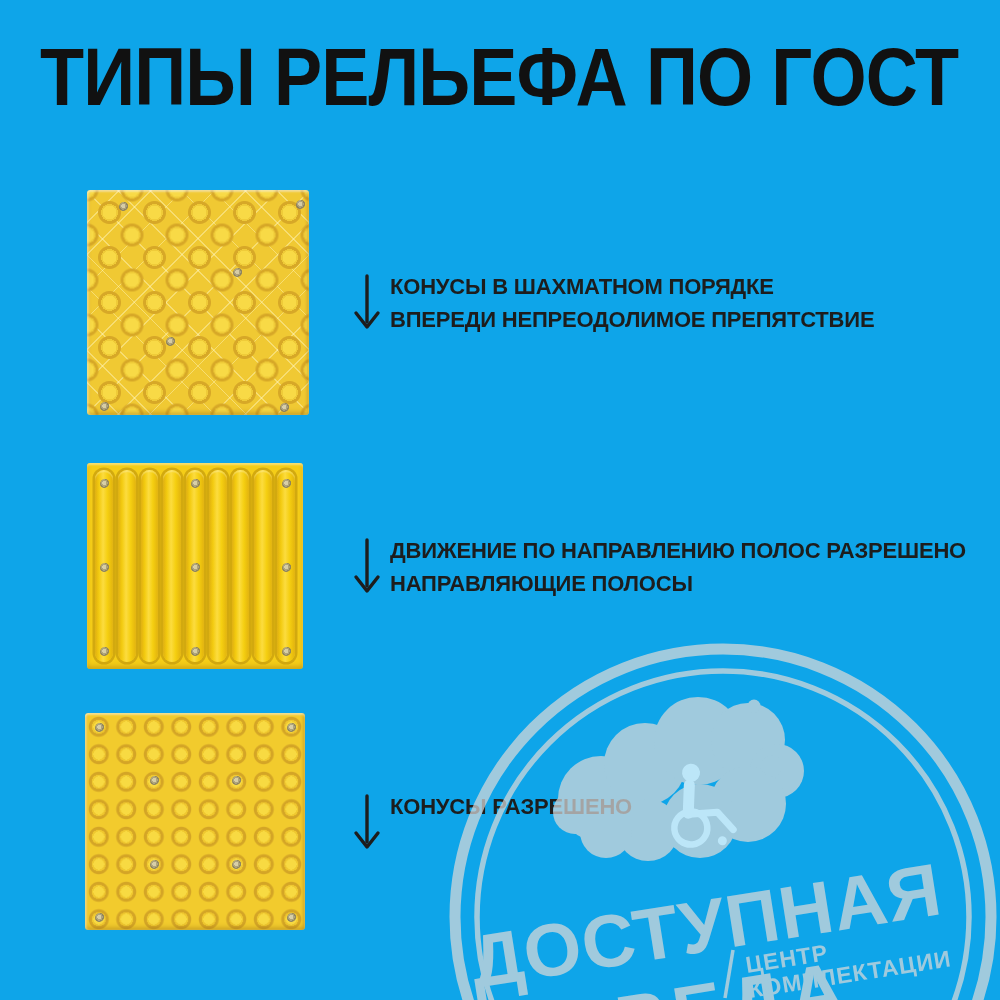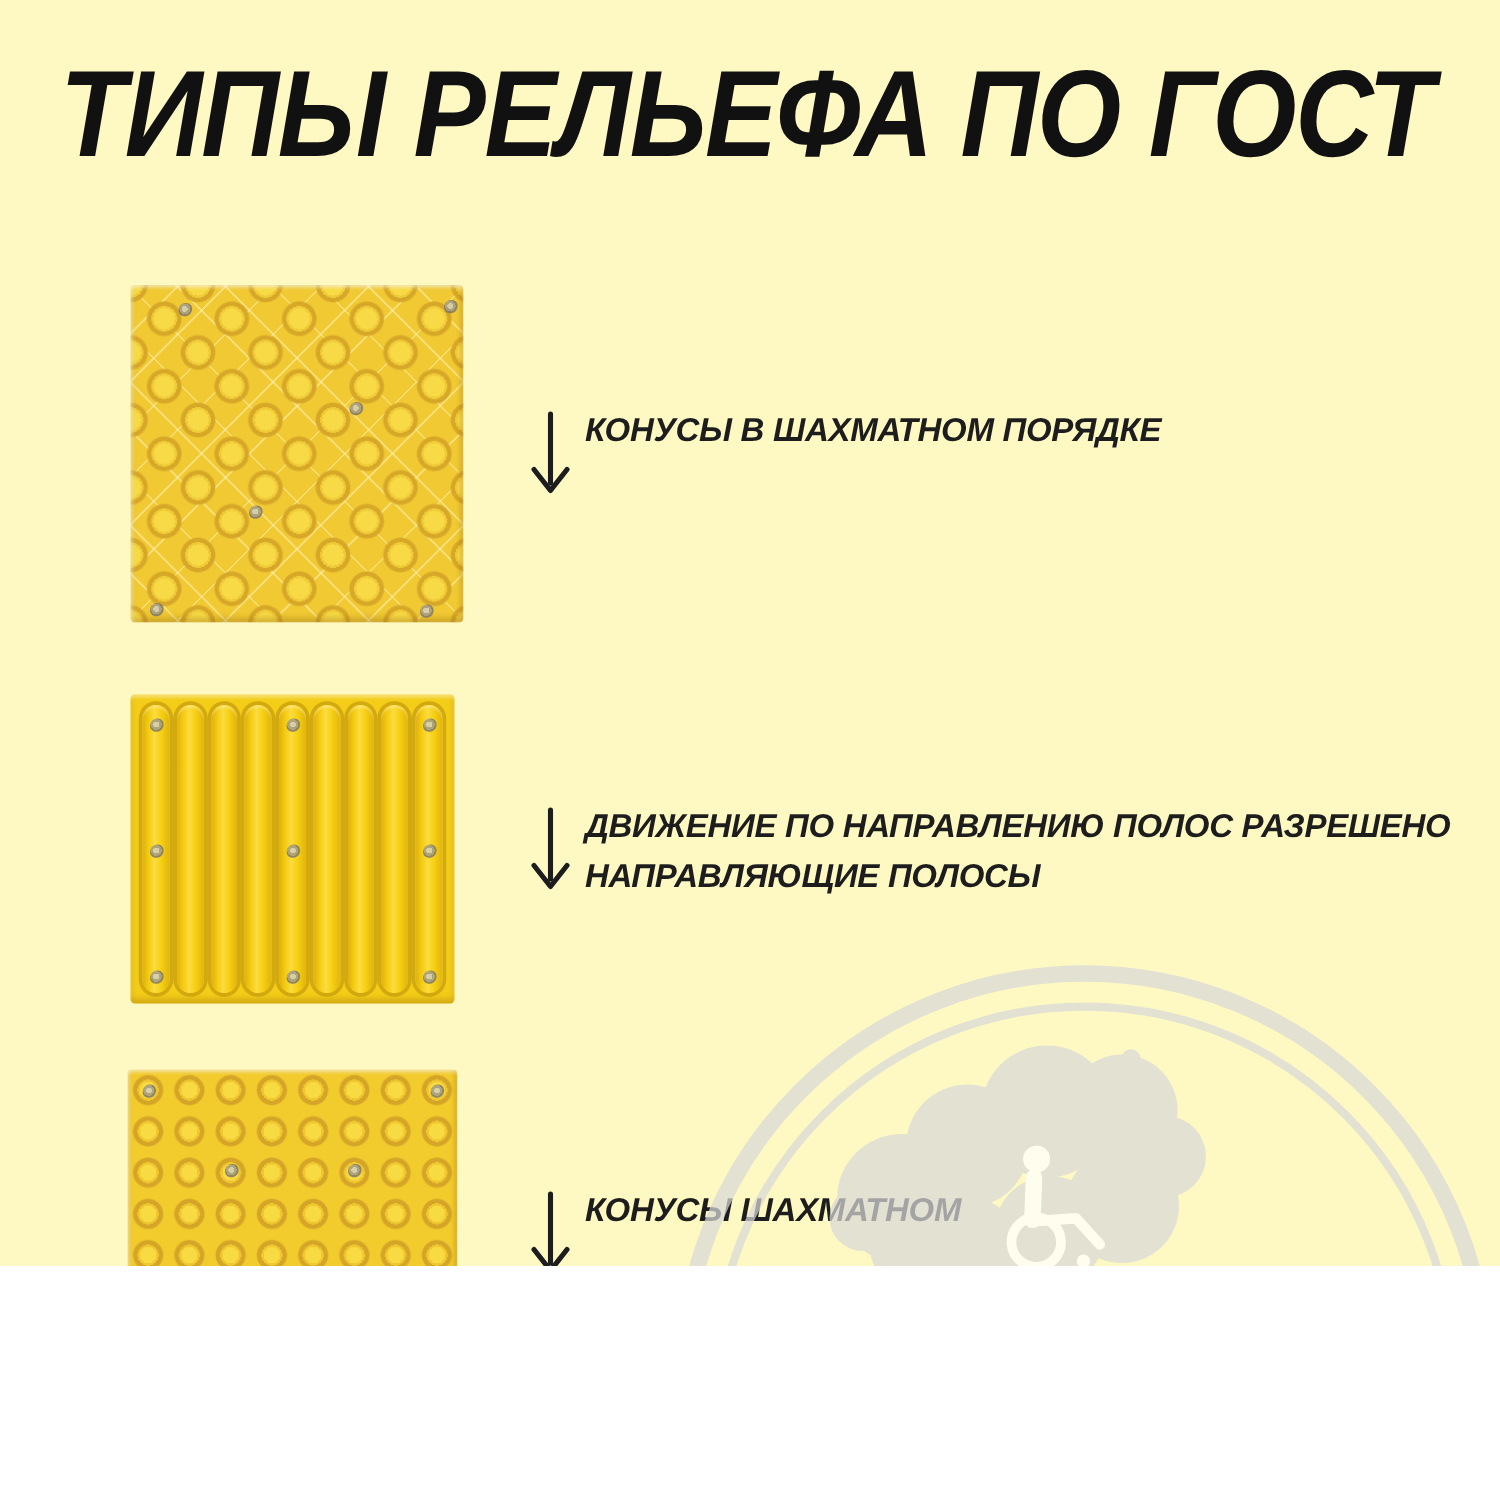--- a/index.html
+++ b/index.html
@@ -1,18 +1,18 @@
 <!DOCTYPE html>
 <html><head>
 <meta charset="utf-8">
 <style>
   html,body{margin:0;padding:0;background:#fff;}
   .page{
-    position:relative;width:1000px;height:844px;background:#fef9c3;
-    overflow:hidden;font-family:"Liberation Sans", sans-serif;font-style:italic;
+    position:relative;width:1000px;height:1000px;background:#0ea5e9;
+    overflow:hidden;font-family:"Liberation Sans", sans-serif;
   }
   
   .title{
     position:absolute;left:40px;top:36px;
     font-size:82px;font-weight:bold;line-height:1;color:#111;
     letter-spacing:-1px;white-space:nowrap;
     transform:scaleX(0.88);transform-origin:left center;
   }
   
   .tile{position:absolute;border-radius:3px;}
@@ -118,41 +118,42 @@
     <span class="screw" style="left:202px;top:200px;"></span>
   </div>
 
   <div class="caption cap-1">
     <svg class="arrow" width="30" height="62" viewBox="0 0 30 62">
       <line x1="15" y1="3" x2="15" y2="49" stroke="#1D1D1D" stroke-width="3.4" stroke-linecap="round"></line>
       <polyline points="4,40 15,54 26,40" fill="none" stroke="#1D1D1D" stroke-width="3.4" stroke-linecap="round" stroke-linejoin="round"></polyline>
     </svg>
     <div class="lines">
       <div class="cap-line">КОНУСЫ В ШАХМАТНОМ ПОРЯДКЕ</div>
+      <div class="cap-line">ВПЕРЕДИ НЕПРЕОДОЛИМОЕ ПРЕПЯТСТВИЕ</div>
     </div>
   </div>
 
   <div class="caption cap-2">
     <svg class="arrow" width="30" height="62" viewBox="0 0 30 62">
       <line x1="15" y1="3" x2="15" y2="49" stroke="#1D1D1D" stroke-width="3.4" stroke-linecap="round"></line>
       <polyline points="4,40 15,54 26,40" fill="none" stroke="#1D1D1D" stroke-width="3.4" stroke-linecap="round" stroke-linejoin="round"></polyline>
     </svg>
     <div class="lines">
       <div class="cap-line">ДВИЖЕНИЕ ПО НАПРАВЛЕНИЮ ПОЛОС РАЗРЕШЕНО</div>
       <div class="cap-line">НАПРАВЛЯЮЩИЕ ПОЛОСЫ</div>
     </div>
   </div>
 
   <div class="caption cap-3">
     <svg class="arrow" width="30" height="62" viewBox="0 0 30 62">
       <line x1="15" y1="3" x2="15" y2="49" stroke="#1D1D1D" stroke-width="3.4" stroke-linecap="round"></line>
       <polyline points="4,40 15,54 26,40" fill="none" stroke="#1D1D1D" stroke-width="3.4" stroke-linecap="round" stroke-linejoin="round"></polyline>
     </svg>
     <div class="lines">
-      <div class="cap-line">КОНУСЫ ШАХМАТНОМ</div>
+      <div class="cap-line">КОНУСЫ РАЗРЕШЕНО</div>
     </div>
   </div>
 
   <svg class="watermark" viewBox="0 0 1000 1000">
 
     <g fill="none" stroke="#D9D9D9">
       <circle cx="723" cy="917" r="268" stroke-width="11"></circle>
       <circle cx="723" cy="917" r="246" stroke-width="5.5"></circle>
     </g>
 

